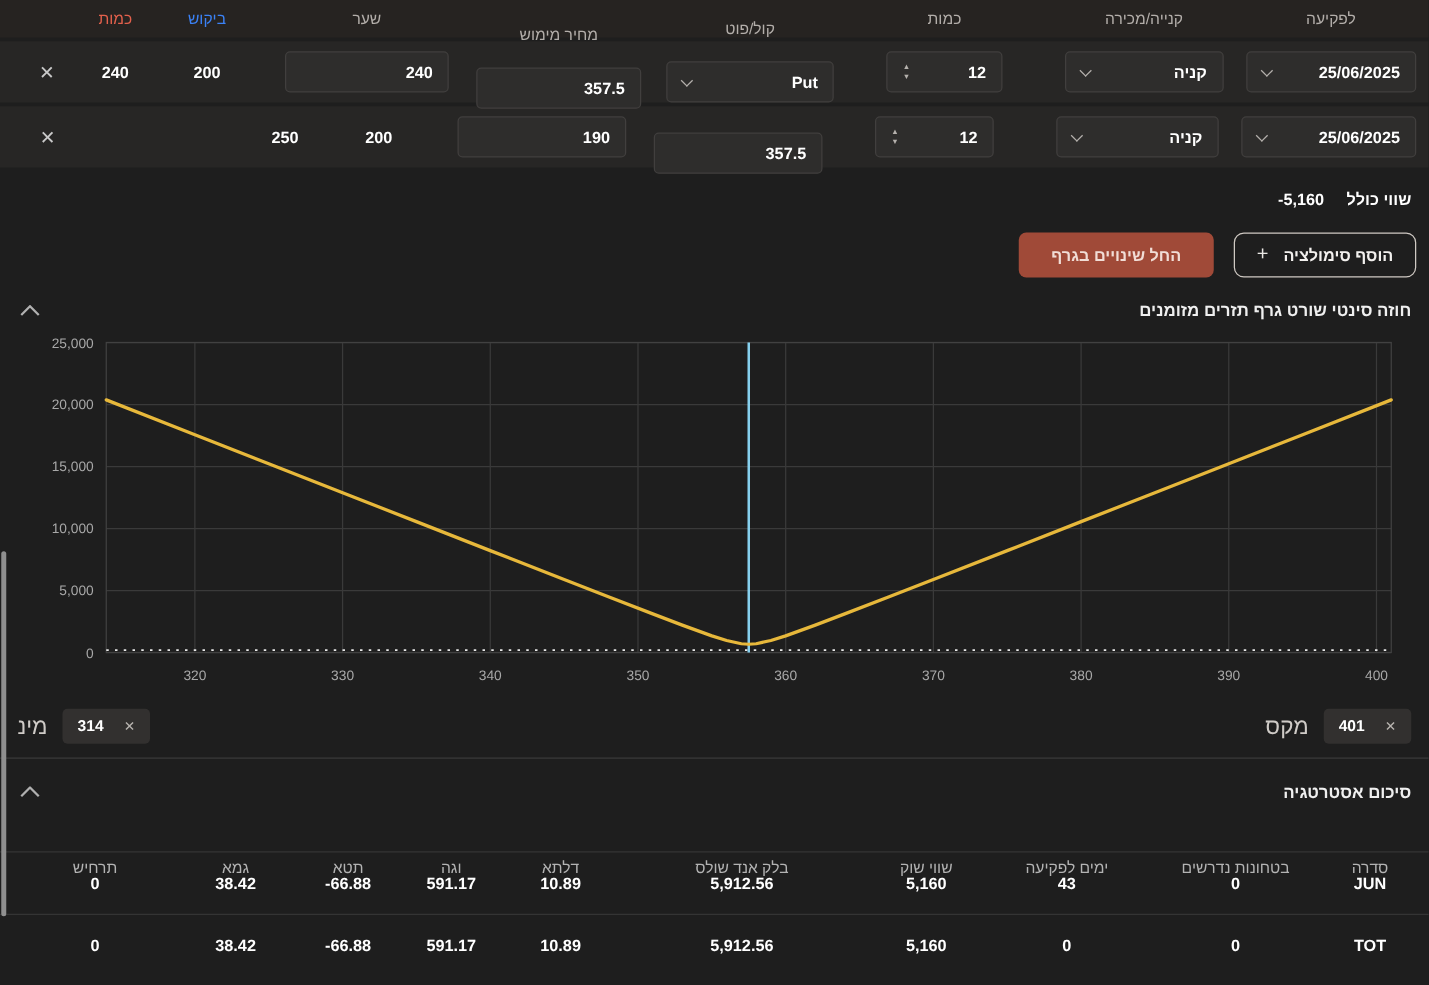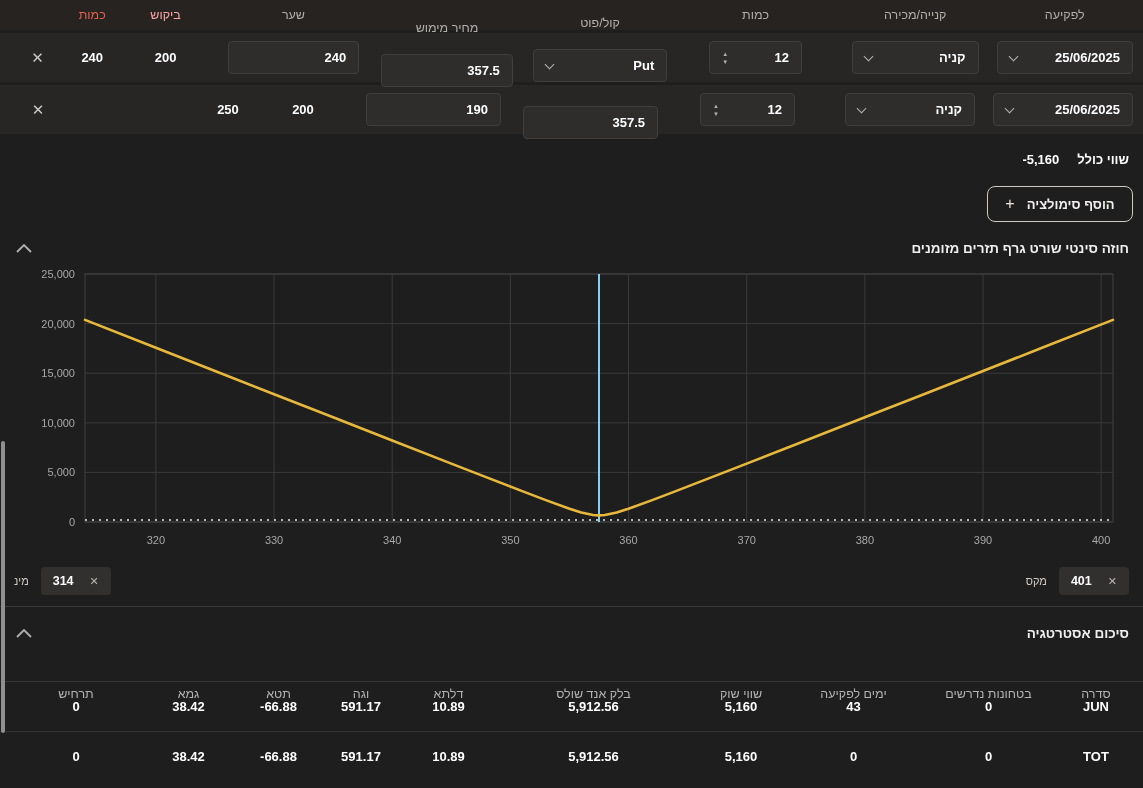--- a/index.html
+++ b/index.html
@@ -26,21 +26,21 @@
   .col-expiry { width:140px; margin-left:18px; }
   .col-side   { width:130px; margin-left:50px; }
   .col-qty    { width:95px;  margin-left:42px; }
   .col-type   { width:138px; margin-left:20px;margin-top:16px; }
   .col-strike { width:135px; margin-left:22px;margin-top:26px; }
   .col-rate   { width:135px; margin-left:28px; }
   .col-bid    { width:70px;  margin-left:10px; text-align:center; }
   .col-ask    { width:60px;  margin-left:6px;  text-align:center; }
   .col-close  { width:40px;  margin-left:8px; margin-right:auto; display:flex; justify-content:center; }
   .hdr { text-align:center; }
-  .hdr-bid { color:#fca5a5; }
+  .hdr-bid { color:#3b82f6; }
   .hdr-ask { color:#e2604c; }
 
   .control {
     height:33px; background:#2e2d2c; border:1px solid #413f3e; border-radius:4px;
     display:flex; align-items:center; justify-content:space-between;
     padding:0 12px; font-size:13px; font-weight:700; color:#fff; direction:rtl; width:100%;
   }
   input.control { display:block; text-align:right; direction:ltr; outline:none; }
   .chev-down {
     width:7px; height:7px; flex:0 0 auto;
@@ -72,21 +72,21 @@
   }
 
   
   .section-head { display:flex; direction:rtl; justify-content:space-between; align-items:center; padding:0 14px; margin-top:14px; height:24px; }
   .section-title { font-size:13.5px; color:#efefef; font-weight:600; }
   .collapse-btn { background:none; border:none; cursor:pointer; padding:2px; }
   svg.chart { display:block; width:1143px; height:300px; }
 
   .range-row { display:flex; direction:ltr; justify-content:space-between; align-items:center; padding:0 14px; margin-top:6px; height:30px; }
   .range-group { display:flex; align-items:center; gap:12px; }
-  .range-label { font-size:11px; color:#cfcbc7; }
+  .range-label { font-size:18px; color:#cfcbc7; }
   .range-box {
     height:28px; background:#32302f; border-radius:4px; display:flex; align-items:center;
     gap:16px; padding:0 12px; font-size:12.5px; font-weight:700; color:#fff; cursor:pointer;
   }
   .range-clear { color:#b7b3af; font-size:11px; font-weight:400; }
   .divider { height:1px; background:#3a3a3a; margin-top:10px; }
 
   
   .sum-grid {
     display:grid; direction:rtl;
@@ -195,20 +195,21 @@
 <div class="total-row">
   <span class="total-label">שווי כולל</span>
   <span class="total-value">-5,160</span>
 </div>
 
 <div class="actions">
   <button class="btn-outline">
     <span>הוסף סימולציה</span>
     <span class="plus">+</span>
   </button>
+  <button class="btn-apply">החל שינויים בגרף</button>
 </div>
 
 <div class="section-head">
   <span class="section-title">חוזה סינטי שורט גרף תזרים מזומנים</span>
   <button class="collapse-btn">
     <svg width="16" height="9" viewBox="0 0 16 9">
       <polyline points="1,8 8,1 15,8" fill="none" stroke="#b0b0b0" stroke-width="1.8"></polyline>
     </svg>
   </button>
 </div>

